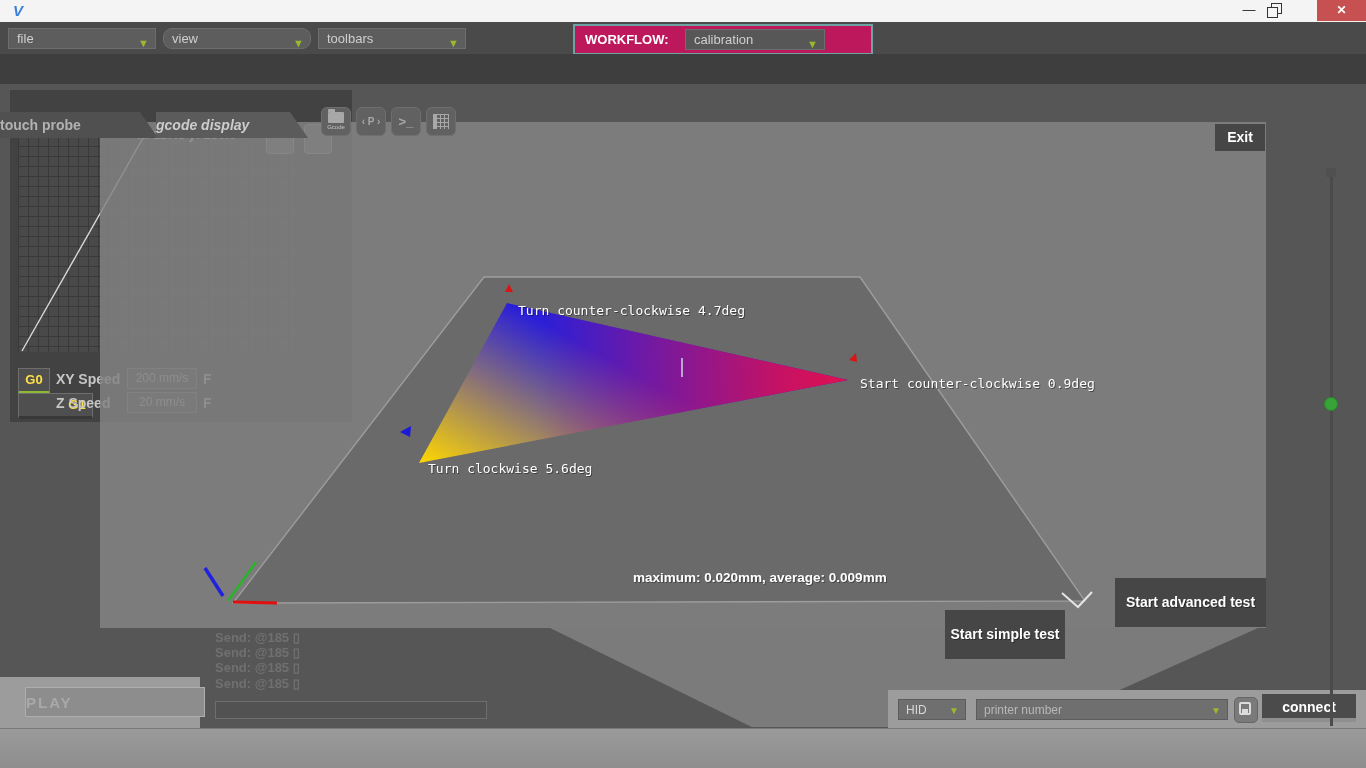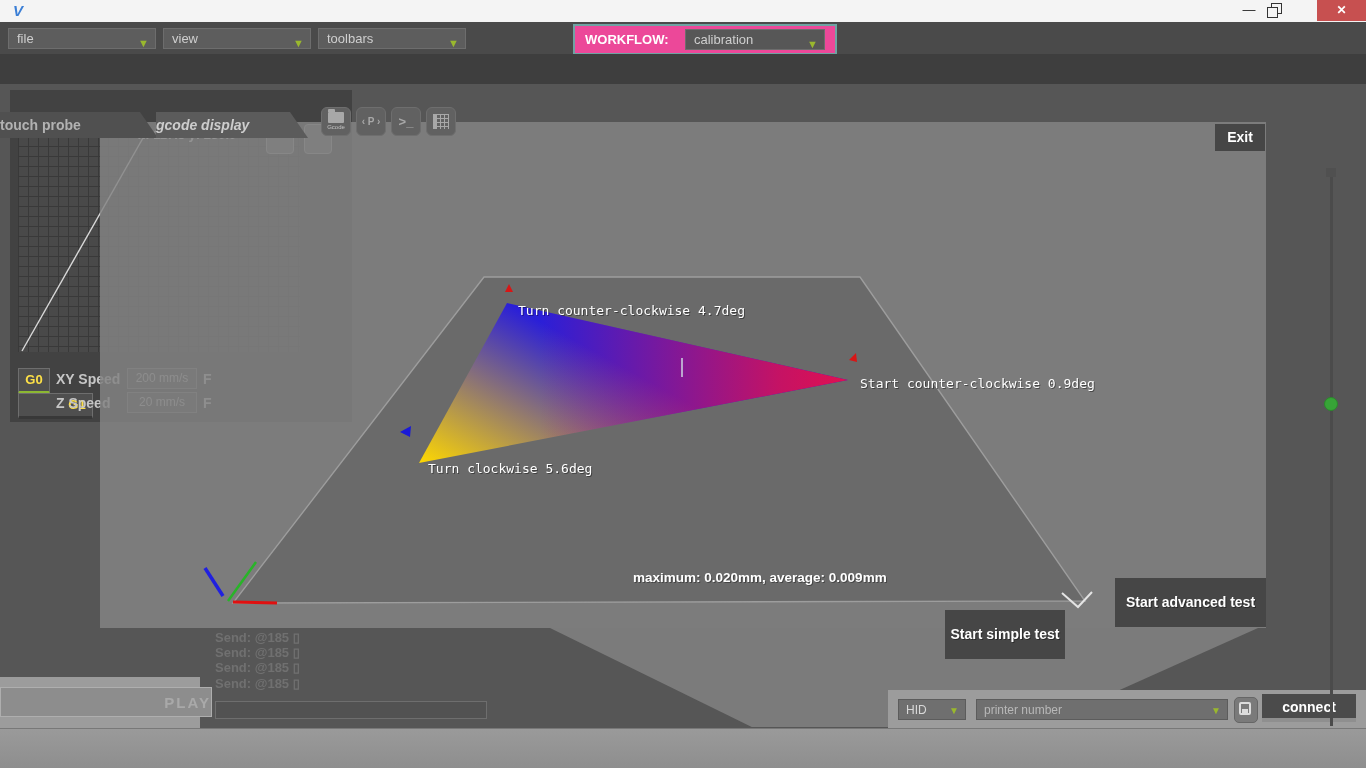--- a/index.html
+++ b/index.html
@@ -14,21 +14,21 @@
   .win-restore{left:1266px;top:3px;width:20px;height:16px;}
   .wr-a{left:5px;top:0;width:9px;height:9px;border:1.5px solid #333;background:#f4f4f4;}
   .wr-b{left:1px;top:4px;width:9px;height:9px;border:1.5px solid #333;background:#f4f4f4;}
   .win-close{left:1317px;top:0;width:49px;height:21px;background:#c75050;color:#fff;text-align:center;
     font-size:12px;line-height:21px;font-weight:bold;}
   
   .menubar{left:0;top:22px;width:1366px;height:32px;background:#4a4a4a;}
   .dd{height:21px;background:#5d5d5d;border:1px solid #6d6d6d;color:#cfcfcf;font-size:13px;line-height:20px;
     padding-left:8px;box-sizing:border-box;}
   .dd .arr{position:absolute;right:6px;top:4px;color:#9ab82e;font-size:11px;}
-  .workflow-box{left:573px;top:24px;width:260px;height:27px;border:2px solid #6fa3a3;background:#ec4899;}
+  .workflow-box{left:573px;top:24px;width:260px;height:27px;border:2px solid #6fa3a3;background:#be185d;padding-left:36px;}
   .workflow-label{left:10px;top:6px;color:#fff;font-weight:bold;font-size:13px;}
   
   .tabrow{left:0;top:54px;width:1366px;height:30px;background:#3e3e3e;}
   .tab{top:58px;height:26px;clip-path:polygon(0 0,calc(100% - 18px) 0,100% 100%,0 100%);
     font-weight:bold;font-size:14px;line-height:26px;box-sizing:border-box;}
   .qbtn{top:53px;width:30px;height:29px;background:#616161;border:1px solid #6e6e6e;border-radius:6px;
     color:#a8a8a8;text-align:center;box-sizing:border-box;}
   .folder-glyph{position:relative;width:16px;height:11px;background:#a8a8a8;border-radius:1px;margin:4px auto 0;}
   .folder-glyph:before{content:"";position:absolute;left:0;top:-3px;width:7px;height:3px;background:#a8a8a8;border-radius:1px 1px 0 0;}
   .qcap{font-size:6px;color:#c4c4c4;margin-top:1px;}
@@ -49,22 +49,22 @@
   .ghost-btn{top:124px;width:26px;height:28px;border:1px solid #9a9a9a;border-radius:4px;background:#6a6a6a;}
   .gbtn{width:30px;height:22px;background:#4f4f4f;border:1px solid #6e6e6e;color:#fde047;font-weight:bold;
     font-size:13px;text-align:center;line-height:22px;box-sizing:content-box;}
   .speed-label{font-weight:bold;font-size:14px;color:#c6c6c6;}
   .speed-field{width:68px;height:19px;background:#4e4e4e;border:1px solid #767676;color:#bdbdbd;
     font-size:12px;text-align:center;line-height:19px;}
   
   .send-line{left:215px;font-size:13px;font-weight:bold;color:#707070;}
   .progressbox{left:215px;top:701px;width:270px;height:16px;background:#525252;border:1px solid #6e6e6e;}
   .play-panel{left:0;top:677px;width:200px;height:51px;background:#9c9c9c;}
-  .play-btn{left:0;top:687px;width:212px;height:30px;background:#8d8d8d;border:1px solid #aeaeae;
-    color:#a9a9a9;font-weight:bold;font-size:15px;letter-spacing:2px;text-align:right;line-height:30px;box-sizing:border-box;}
+  .play-btn{left:25px;top:687px;width:180px;height:30px;background:#8d8d8d;border:1px solid #aeaeae;
+    color:#a9a9a9;font-weight:bold;font-size:15px;letter-spacing:2px;text-align:left;line-height:30px;box-sizing:border-box;}
   .wedge{left:550px;top:628px;width:708px;height:99px;background:#7b7b7b;
     clip-path:polygon(0 0,100% 0,68.8% 100%,28.5% 100%);}
   .conn-bar{left:888px;top:690px;width:478px;height:38px;background:#9c9c9c;}
   .conn-dd{height:21px;background:#6f6f6f;border:1px solid #5c5c5c;color:#d8d8d8;font-size:12px;line-height:20px;
     padding-left:7px;box-sizing:border-box;}
   .save-btn{left:1234px;top:697px;width:22px;height:24px;background:#7a7a7a;border:1px solid #666;border-radius:5px;}
   .floppy{position:absolute;left:4px;top:4px;width:12px;height:13px;border:2px solid #dcdcdc;border-radius:2px;box-sizing:border-box;}
   .floppy:after{content:"";position:absolute;left:1px;bottom:0;width:6px;height:4px;background:#dcdcdc;}
   .connect-btn{left:1262px;top:694px;width:94px;height:28px;background:#4b4b4b;color:#fff;font-weight:bold;
     font-size:14px;text-align:center;line-height:26px;box-shadow:inset 0 -4px 0 #8f8f8f;}
@@ -186,21 +186,21 @@
       <div class="abs wr-a"></div>
       <div class="abs wr-b"></div>
     </div>
     <div class="abs win-close">✕</div>
   </div>
 
   <div class="abs menubar">
     <div class="abs dd" style="left:8px;top:6px;width:148px;">
       <span>file</span><span class="arr">▼</span>
     </div>
-    <div class="abs dd" style="left:163px;top:6px;width:148px;">
+    <div class="abs dd" style="left:163px;top:6px;width:148px;border-radius:9px;">
       <span>view</span><span class="arr">▼</span>
     </div>
     <div class="abs dd" style="left:318px;top:6px;width:148px;">
       <span>toolbars</span><span class="arr">▼</span>
     </div>
   </div>
   <div class="abs workflow-box">
     <div class="abs workflow-label">WORKFLOW:</div>
     <div class="abs dd" style="left:110px;top:3px;width:140px;background:#575757;">
       <span>calibration</span><span class="arr">▼</span>

